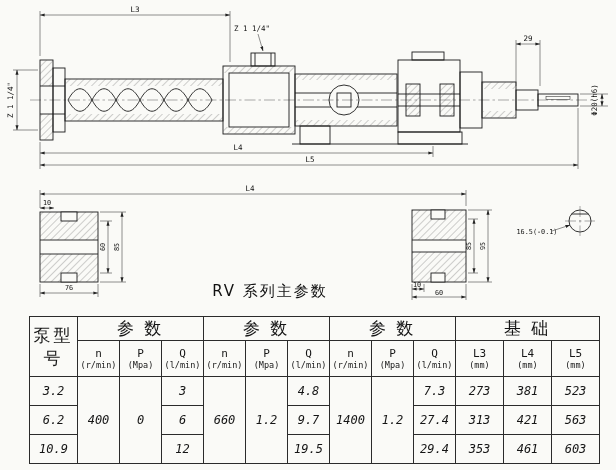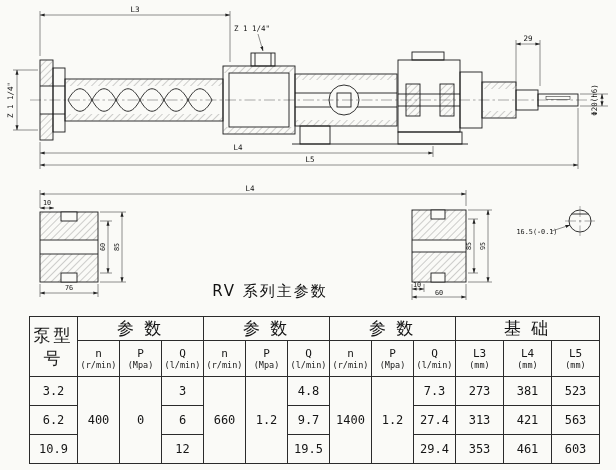--- a/index.html
+++ b/index.html
@@ -36,21 +36,21 @@
     position:absolute; top:316px; left:29px;
     border-collapse:collapse; table-layout:fixed;
     font-family:"DejaVu Sans Mono", monospace; font-size:12px; color:#151515;
   }
   .ptable th, .ptable td {
     border:1px solid #2b2b2b; padding:0;
     text-align:center; vertical-align:middle; font-weight:normal;
   }
   .ptable thead tr.grp-row  { height:20px; }
   .ptable thead tr.sub-row  { height:36px; }
-  .ptable tbody tr          { height:29px; }
+  .ptable tbody tr          { height:29px;font-style:italic; }
   .cn   { font-family:Liberation Serif, serif; font-size:17px; letter-spacing:3px; }
   .sym  { font-size:11px; line-height:13px; }
   .unit { font-size:8.5px; line-height:11px;text-align:center; }
 </style>
 </head>
 <body>
 
 <div class="page">
 
   <svg width="616" height="308" viewBox="0 0 616 308">

